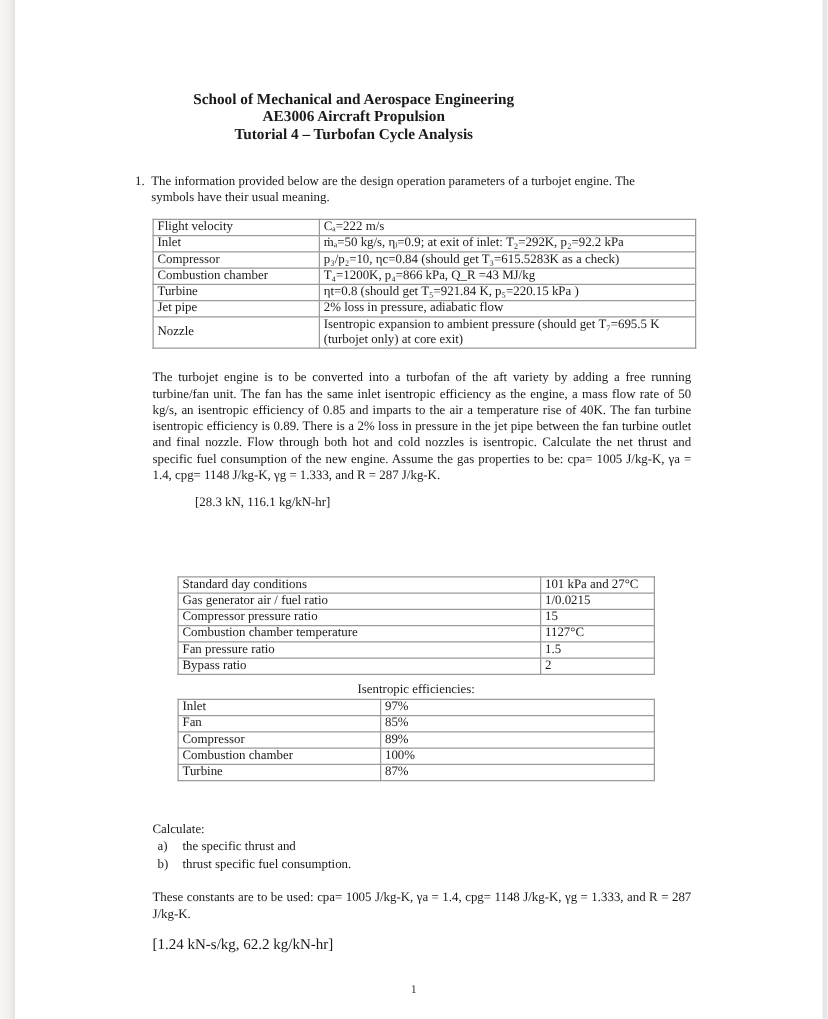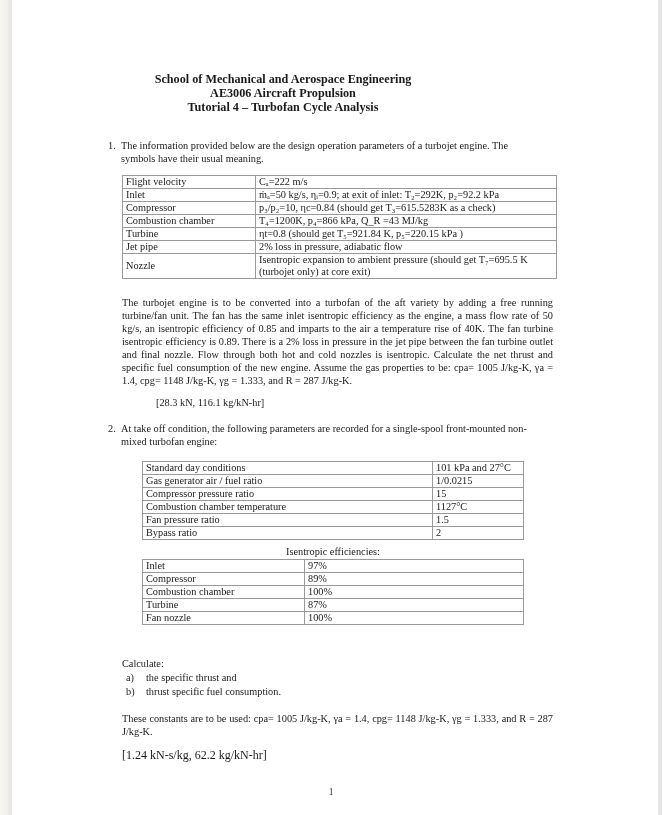--- a/index.html
+++ b/index.html
@@ -124,24 +124,20 @@
       <tr class="tall">
           <td class="k">Nozzle</td>
           <td class="v">Isentropic expansion to ambient pressure (should get T₇=695.5 K (turbojet only) at core exit)</td>
         </tr>
     </tbody>
   </table>
 
   <div class="para" id="p1">The turbojet engine is to be converted into a turbofan of the aft variety by adding a free running turbine/fan unit. The fan has the same inlet isentropic efficiency as the engine, a mass flow rate of 50 kg/s, an isentropic efficiency of 0.85 and imparts to the air a temperature rise of 40K. The fan turbine isentropic efficiency is 0.89. There is a 2% loss in pressure in the jet pipe between the fan turbine outlet and final nozzle. Flow through both hot and cold nozzles is isentropic. Calculate the net thrust and specific fuel consumption of the new engine.  Assume the gas properties to be: cpa= 1005 J/kg-K, γa = 1.4, cpg= 1148 J/kg-K, γg = 1.333, and R = 287 J/kg-K.</div>
   <div id="ans1">[28.3 kN, 116.1 kg/kN-hr]</div>
 
-  <div class="q q2">
-    <div><span class="q-num">2.</span><span>At take off condition, the following parameters are recorded for a single-spool front-mounted non-</span></div>
-    <div class="q-text-indent">mixed turbofan engine:</div>
-  </div>
 
   <table class="spec" id="t2">
     <tbody>
       <tr>
           <td class="k">Standard day conditions</td>
           <td class="v">101 kPa and 27°C</td>
         </tr>
       <tr>
           <td class="k">Gas generator air / fuel ratio</td>
           <td class="v">1/0.0215</td>
@@ -167,34 +163,34 @@
 
   <div id="iseff-label">Isentropic efficiencies:</div>
 
   <table class="spec" id="t3">
     <tbody>
       <tr>
           <td class="k">Inlet</td>
           <td>97%</td>
         </tr>
       <tr>
+          <td class="k">Fan</td>
+          <td>85%</td>
+        </tr>
+      <tr>
           <td class="k">Compressor</td>
           <td>89%</td>
         </tr>
       <tr>
           <td class="k">Combustion chamber</td>
           <td>100%</td>
         </tr>
       <tr>
           <td class="k">Turbine</td>
           <td>87%</td>
-        </tr>
-      <tr>
-          <td class="k">Fan nozzle</td>
-          <td>100%</td>
         </tr>
     </tbody>
   </table>
 
   <div id="calc">
     <div>Calculate:</div>
     <div class="calc-item"><span class="lbl">a)</span><span>the specific thrust and</span></div>
     <div class="calc-item"><span class="lbl">b)</span><span>thrust specific fuel consumption.</span></div>
   </div>
 

